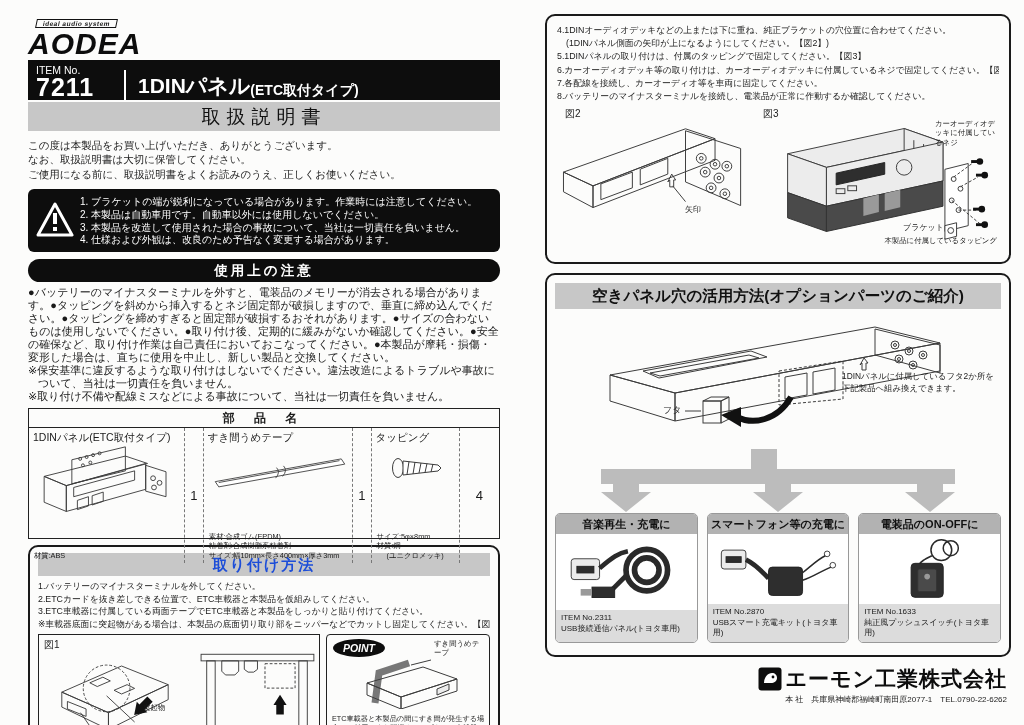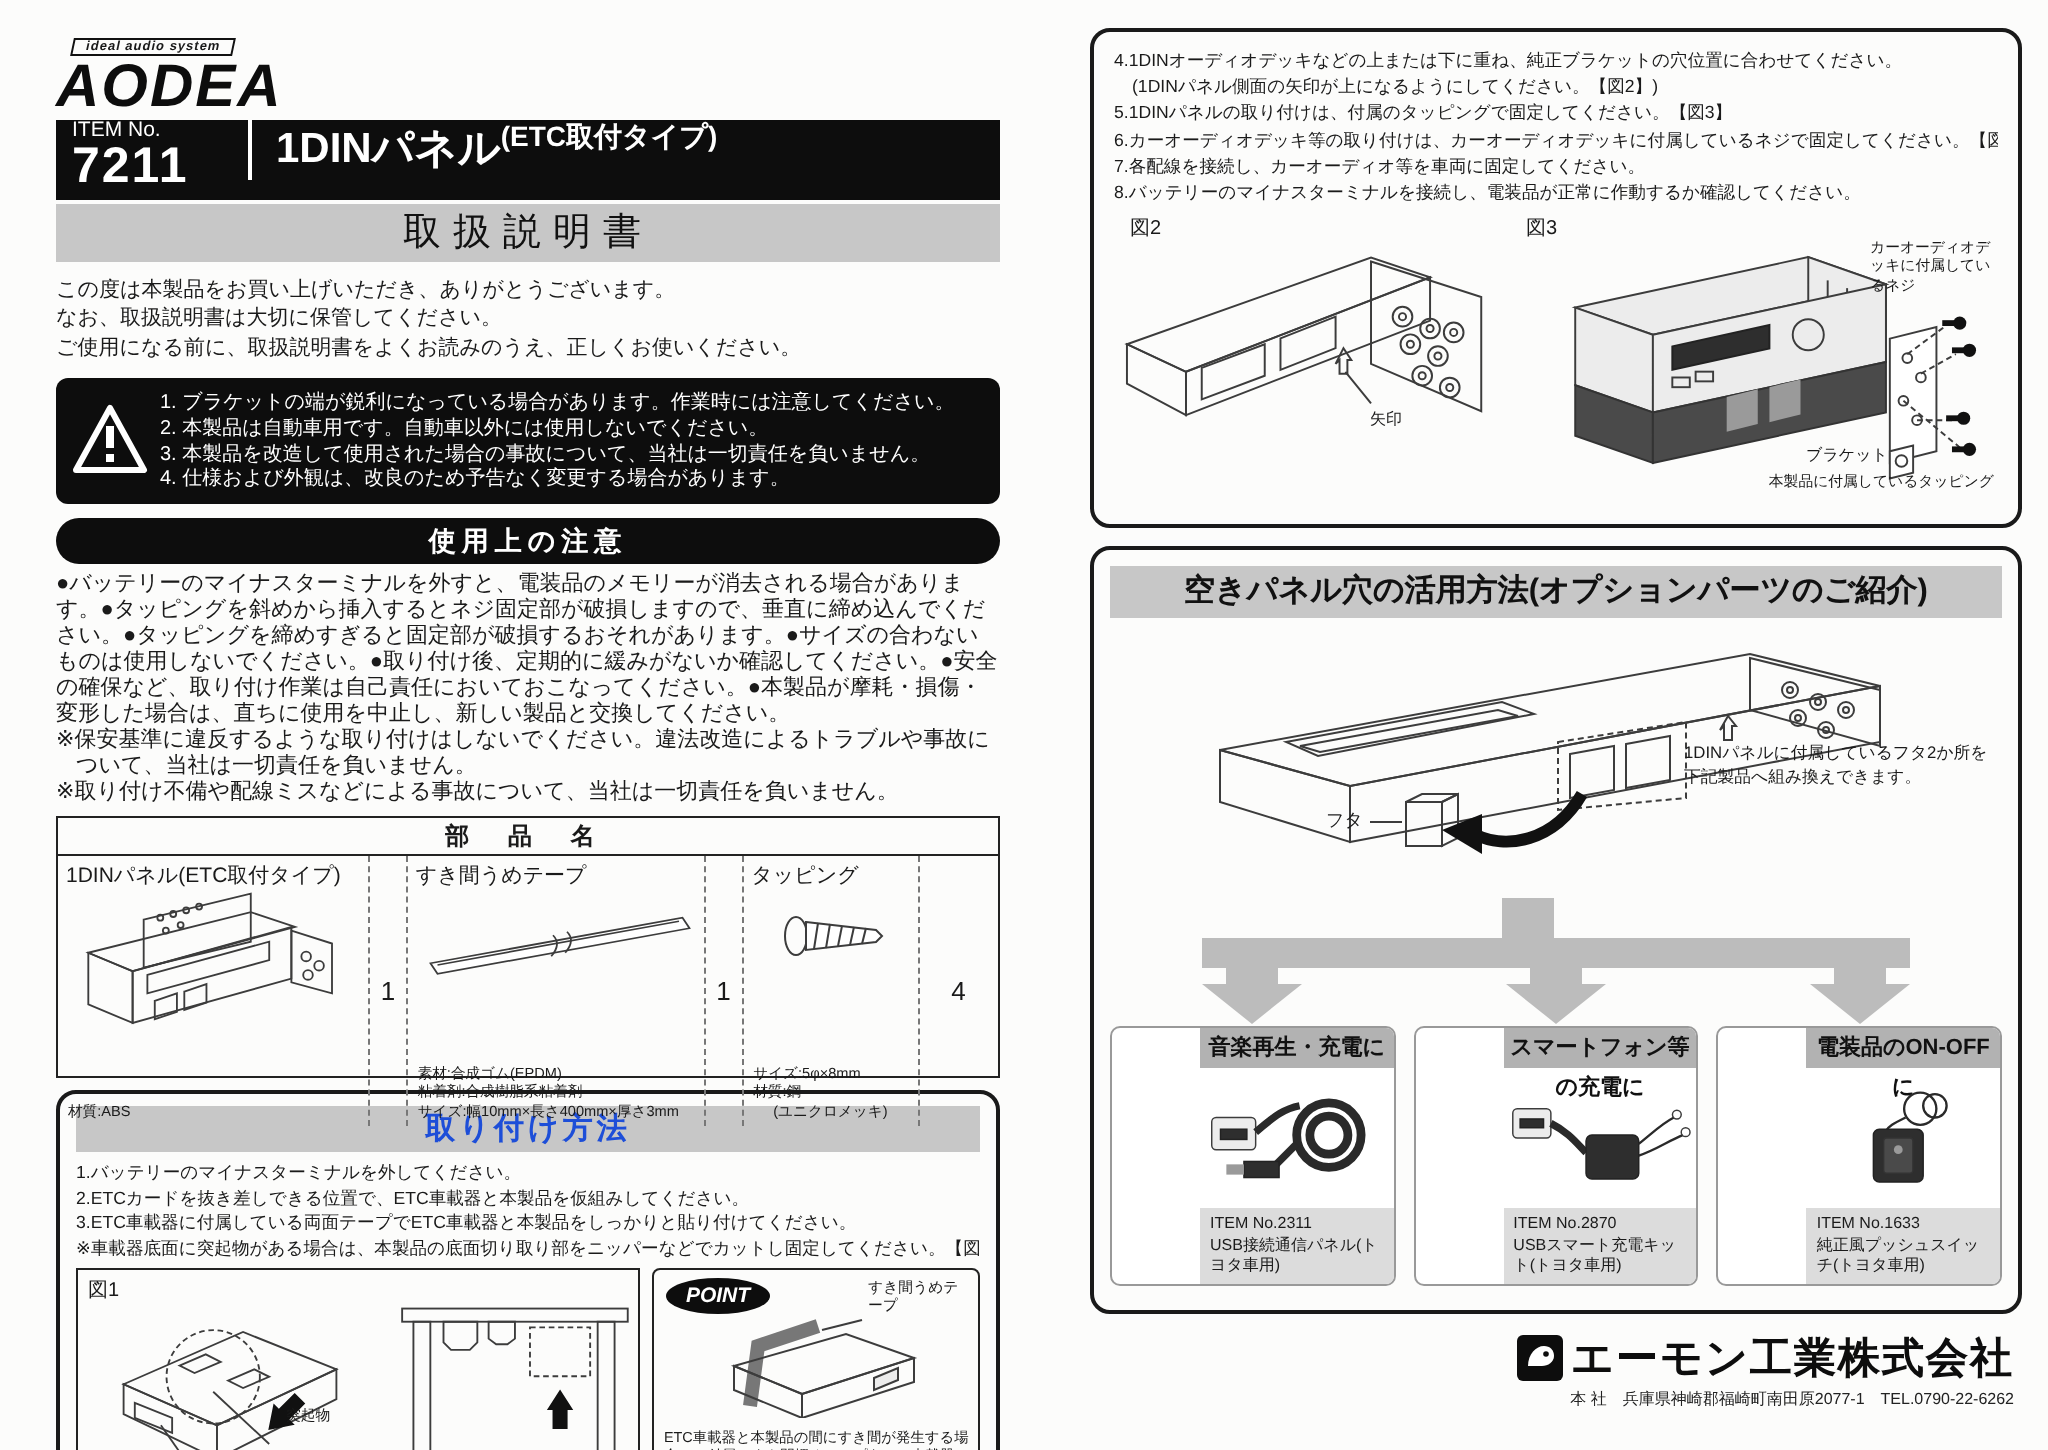--- a/index.html
+++ b/index.html
@@ -8,21 +8,21 @@
   .col-left{position:absolute;left:28px;top:12px;width:472px;}
   .col-right{position:absolute;left:545px;top:14px;width:466px;}
 
   
   .logo{height:46px;width:130px;}
   .logo-tagline{display:inline-block;font-size:6.5px;font-weight:bold;border:1px solid #111;
         padding:0 6px;transform:skewX(-12deg);letter-spacing:.5px;margin-left:8px;}
   .logo-name{font-size:30px;line-height:.95;font-weight:900;font-style:italic;letter-spacing:1px;color:#0d0d0d;}
 
   
-  .title-bar{height:40px;background:#0d0d0d;color:#fff;display:flex;align-items:flex-start;margin-top:2px;}
+  .title-bar{height:40px;background:#0d0d0d;color:#fff;display:flex;align-items:flex-end;margin-top:2px;}
   .item-block{width:86px;padding-left:8px;line-height:1;}
   .item-label{font-size:10.5px;}
   .item-no{font-size:25px;font-weight:bold;letter-spacing:1px;}
   .hdr-divider{width:2px;height:30px;background:#fff;margin:0 12px 0 2px;}
   .main-title{font-size:21px;font-weight:bold;}
   .main-title-sub{font-size:14px;font-weight:bold;}
   .doc-title{height:29px;line-height:29px;background:#c7c7c7;text-align:center;font-size:19px;
         font-weight:normal;letter-spacing:6px;margin-top:2px;color:#111;}
 
   .intro{margin-top:7px;font-size:10.5px;line-height:1.38;white-space:nowrap;}
@@ -76,21 +76,21 @@
   .fig2-area{width:198px;position:relative;}
   .fig3-area{flex:1;position:relative;}
 
   .options-box{margin-top:9px;height:384px;padding:8px;}
   .options-header{height:26px;line-height:26px;background:#c7c7c7;text-align:center;font-size:15.5px;
         font-weight:bold;color:#111;}
   .opt-illu{position:relative;height:136px;margin-top:4px;}
   .opt-note{position:absolute;left:287px;top:58px;width:160px;font-size:8.4px;line-height:1.4;}
   .branch-arrows{display:block;width:446px;height:64px;}
   .cards{display:flex;gap:9px;height:130px;}
-  .card{flex:1;border:1px solid #999;border-radius:5px;overflow:hidden;display:flex;flex-direction:column;background:#fff;padding-left:44px;}
+  .card{flex:1;border:1px solid #999;border-radius:5px;overflow:hidden;display:flex;flex-direction:column;background:#fff;}
   .card-head{height:20px;line-height:20px;background:#b2b2b2;text-align:center;font-size:11px;font-weight:bold;color:#111;}
   .card-body{flex:1;display:flex;align-items:center;justify-content:center;}
   .card-caption{background:#dcdcdc;font-size:8px;line-height:1.32;padding:3px 5px;min-height:26px;}
 
   .footer{margin-top:8px;text-align:right;padding-right:4px;}
   .company-row{display:flex;align-items:center;justify-content:flex-end;gap:4px;}
   .company-name{font-size:21px;font-weight:900;letter-spacing:1px;color:#0d0d0d;}
   .address{font-size:8px;margin-top:1px;color:#222;}
 
   

